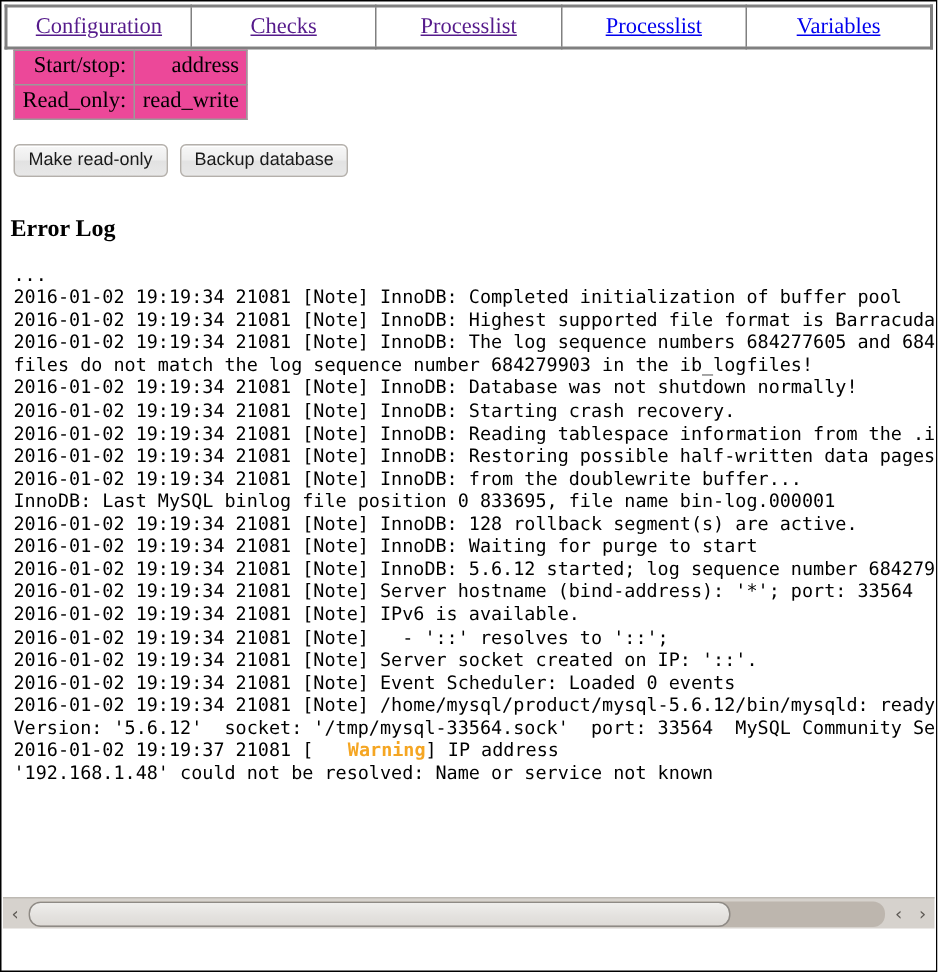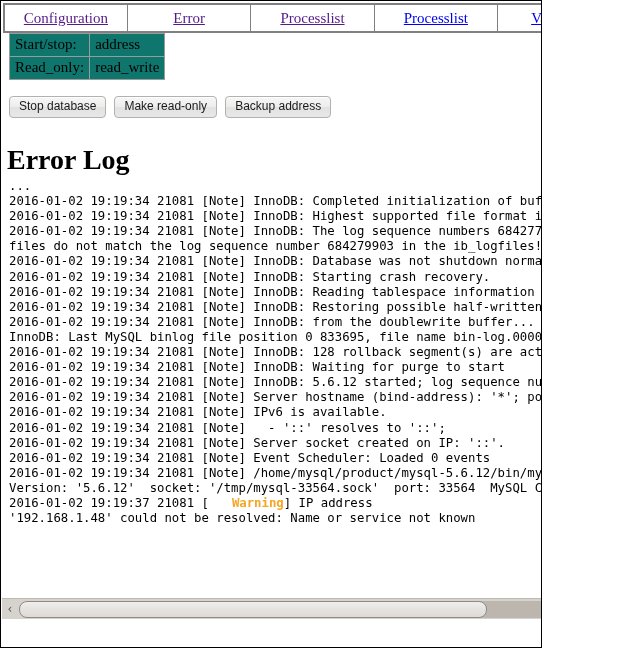--- a/index.html
+++ b/index.html
@@ -8,21 +8,21 @@
     background: #ffffff;
   }
   body {
     width: 625px;
     height: 648px;
     font-family: "Liberation Serif", serif;
     overflow: hidden;
   }
   #app-window {
     position: relative;
-    width: 542px;
+    width: 625px;
     height: 648px;
     box-sizing: border-box;
     border: 1px solid #000000;
     background: #ffffff;
     overflow: hidden;
   }
   
   #tabbar {
     border-collapse: collapse;
     border-spacing: 0;
@@ -55,30 +55,31 @@
   h1.page-heading {
     font-family: "Liberation Serif", serif;
     font-size: 25px;
     font-weight: bold;
     color: #000000;
     margin: 18px 0 14px 0;
     letter-spacing: 0px;
   }
   h2.section-heading {
     font-family: "Liberation Serif", serif;
-    font-size: 28px;
+    font-size: 16px;
     font-weight: bold;
     color: #000000;
-    margin: 26px 0 3px 0;
+    margin: 26px 0 14px 0;
   }
   
   table.status-table {
     border-collapse: collapse;
     margin: 0 0 0 2px;
-    background: #0f766e;
+    background: #ec4899;
+    text-align: right;
   }
   table.status-table td {
     border: 1px solid #9a9a9a;
     font-family: "Liberation Serif", serif;
     font-size: 15px;
     color: #000000;
     padding: 2px 5px 3px 5px;
     white-space: nowrap;
     line-height: 17px;
   }
@@ -180,21 +181,21 @@
 
 <div id="app-window">
 
   <table id="tabbar">
     <tbody>
         <tr>
       <td>
         <a href="#" class="visited-link">Configuration</a>
       </td>
       <td>
-        <a href="#" class="visited-link">Error</a>
+        <a href="#" class="visited-link">Checks</a>
       </td>
       <td>
         <a href="#" class="visited-link">Processlist</a>
       </td>
       <td>
         <a href="#" class="normal-link">Processlist</a>
       </td>
       <td>
         <a href="#" class="normal-link">Variables</a>
       </td>
@@ -212,23 +213,22 @@
         <td>address</td>
       </tr>
       <tr>
         <td>Read_only:</td>
         <td>read_write</td>
       </tr>
     </tbody>
       </table>
 
     <div id="button-row">
-      <button class="gtk-button">Stop database</button>
       <button class="gtk-button">Make read-only</button>
-      <button class="gtk-button">Backup address</button>
+      <button class="gtk-button">Backup database</button>
     </div>
 
     <h2 class="section-heading">Error Log</h2>
 
     <div id="log-area">
       <pre id="log-text">...
 2016-01-02 19:19:34 21081 [Note] InnoDB: Completed initialization of buffer pool
 2016-01-02 19:19:34 21081 [Note] InnoDB: Highest supported file format is Barracuda.
 2016-01-02 19:19:34 21081 [Note] InnoDB: The log sequence numbers 684277605 and 68427760
 files do not match the log sequence number 684279903 in the ib_logfiles!

